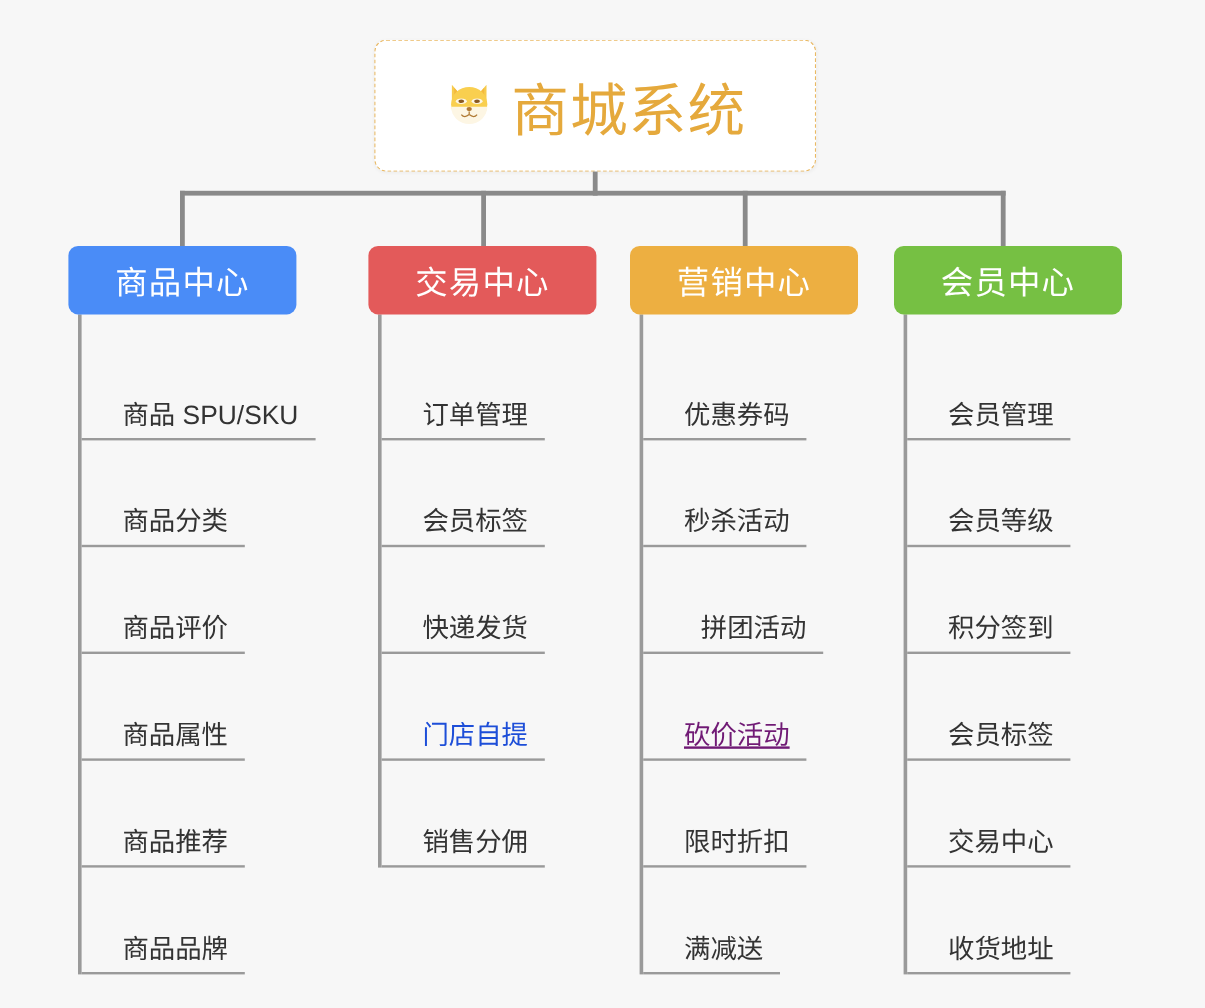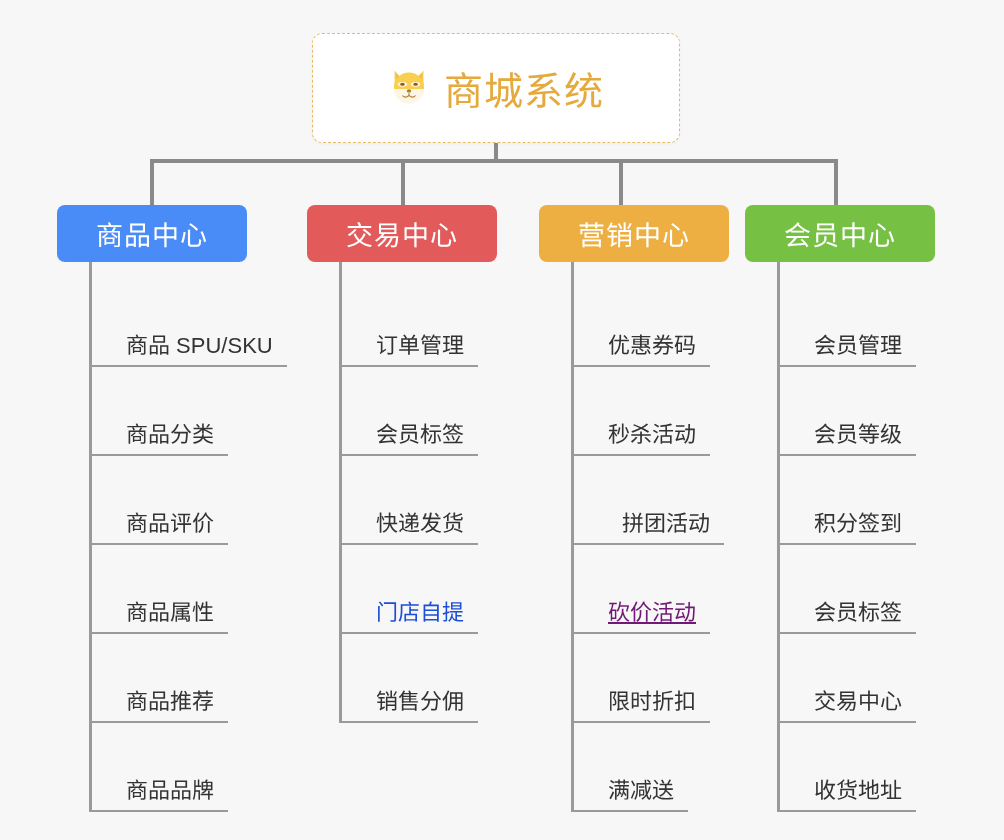--- a/index.html
+++ b/index.html
@@ -37,21 +37,21 @@
     justify-content: center;
     gap: 14px;
     box-shadow: 0 1px 3px rgba(0,0,0,0.045);
   }
   .root-emoji {
     font-size: 40px;
     line-height: 1;
     display: block;
   }
   .root-title {
-    font-size: 39px;
+    font-size: 48px;
     color: #e5a93c;
     letter-spacing: 1px;
     font-weight: 400;
     white-space: nowrap;
   }
 
   
   .conn {
     position: absolute;
     background: #8a8a8a;
@@ -93,21 +93,21 @@
     box-sizing: border-box;
     position: relative;
     z-index: 2;
   }
 
   
   .leaf-list {
     position: relative;
     margin-top: 0;
     padding-top: 16px;
-    margin-left: 32px;
+    margin-left: 8px;
     border-left: 3px solid #9a9a9a;
   }
   .leaf-item {
     height: 89px;
     box-sizing: border-box;
     display: flex;
     align-items: flex-end;
     position: relative;
   }
   .leaf-label {
@@ -116,21 +116,21 @@
     padding: 0 14px 7px 34px;
     border-bottom: 2px solid #9a9a9a;
     white-space: nowrap;
     line-height: 1.1;
     display: inline-block;
   }
 
   
   .col-0 { left: 57px; }
   .col-1 { left: 307px; }
-  .col-2 { left: 539px; }
+  .col-2 { left: 525px; }
   .col-3 { left: 745px; }
 
   .drop-0 { left: 150px; }
   .drop-1 { left: 401px; }
   .drop-2 { left: 619px; }
   .drop-3 { left: 834px; }
 </style>
 </head>
 <body style="background: rgb(247, 247, 247);">
 

